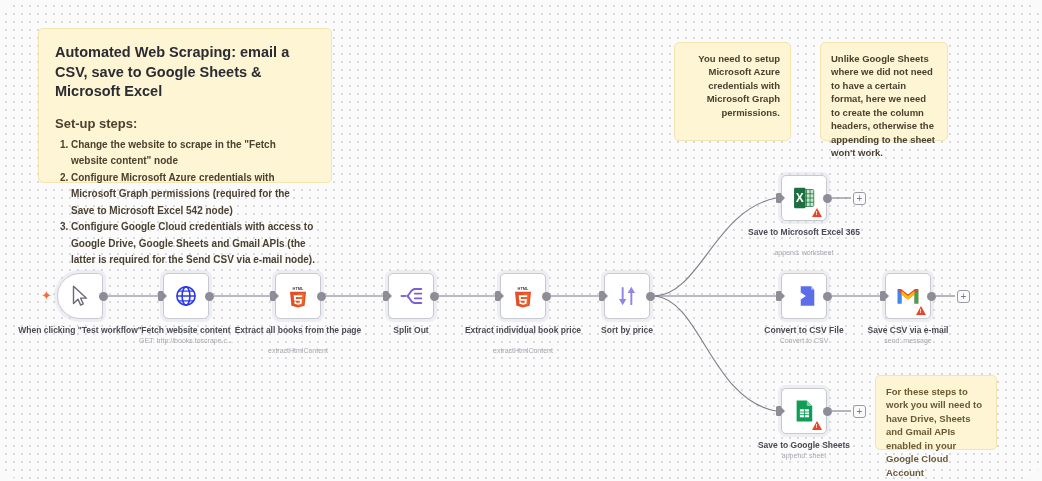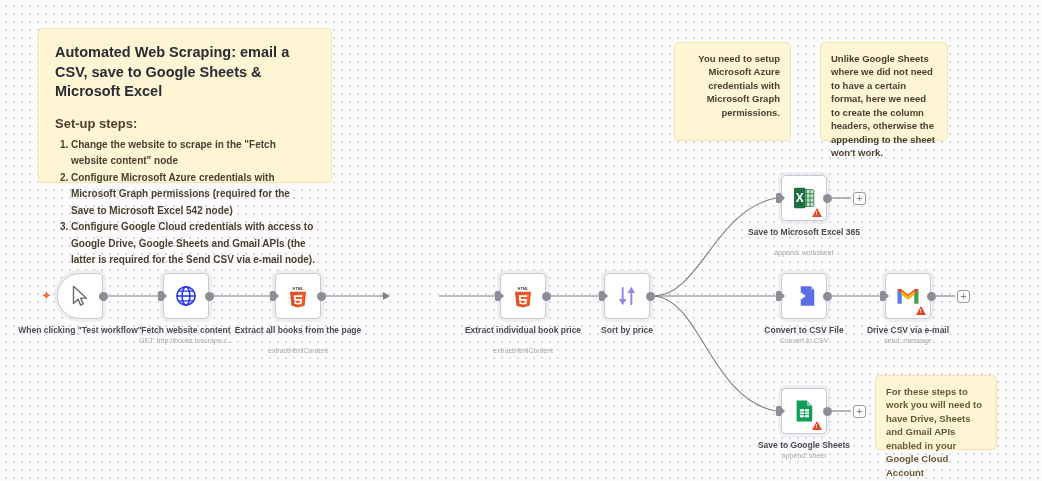--- a/index.html
+++ b/index.html
@@ -10,20 +10,21 @@
   #canvas {
     position: relative;
     width: 1042px;
     height: 481px;
     overflow: hidden;
     background-color: #fbfbfb;
     background-image: radial-gradient(circle, #d8d8dd 1px, transparent 1px);
     background-size: 8px 8px;
     background-position: 2px 2px;
     font-family: "Liberation Sans", sans-serif;
+    border-radius: 26px;
   }
 
   
   .sticky {
     position: absolute;
     background: #fdf5d3;
     border: 1px solid #f2e5b0;
     border-radius: 5px;
     box-sizing: border-box;
     color: #4b3f28;
@@ -277,20 +278,35 @@
         <line x1="5" y1="7.5" x2="19" y2="7.5" stroke="#2b3ae8" stroke-width="1.2"></line>
         <line x1="5" y1="16.5" x2="19" y2="16.5" stroke="#2b3ae8" stroke-width="1.2"></line>
       </svg>
     </div>
     <div class="port-in"></div>
     <div class="port out"></div>
     <div class="node-label">Fetch website content</div>
     <div class="node-sublabel" style="top:64px;">GET: http://books.toscrape.c...</div>
   </div>
 
+  <div class="node" style="left:388px; top:273px;">
+    <div class="node-box">
+      <svg class="icon-wrap" viewBox="0 0 24 24">
+        <line x1="2.5" y1="12" x2="7.5" y2="12" stroke="#7c5fd3" stroke-width="1.7"></line>
+        <path d="M16 5.5 C10.5 5.5 11.5 12 7.8 12 C11.5 12 10.5 18.5 16 18.5" fill="none" stroke="#7c5fd3" stroke-width="1.7" stroke-linecap="round"></path>
+        <line x1="15.5" y1="5.5" x2="21.5" y2="5.5" stroke="#7c5fd3" stroke-width="1.7" stroke-linecap="round"></line>
+        <line x1="15.5" y1="9.8" x2="21.5" y2="9.8" stroke="#7c5fd3" stroke-width="1.7" stroke-linecap="round"></line>
+        <line x1="15.5" y1="14.2" x2="21.5" y2="14.2" stroke="#7c5fd3" stroke-width="1.7" stroke-linecap="round"></line>
+        <line x1="15.5" y1="18.5" x2="21.5" y2="18.5" stroke="#7c5fd3" stroke-width="1.7" stroke-linecap="round"></line>
+      </svg>
+    </div>
+    <div class="port-in"></div>
+    <div class="port out"></div>
+    <div class="node-label">Split Out</div>
+  </div>
 
   <div class="node" style="left:500px; top:273px;">
     <div class="node-box">
       <svg class="icon-wrap" viewBox="0 0 24 24">
         <text x="12" y="6.4" font-size="3.6" font-family="Liberation Sans, sans-serif" font-weight="bold" fill="#3f3f46" text-anchor="middle">HTML</text>
         <path d="M4.6 8 L19.4 8 L18.1 21 L12 22.6 L5.9 21 Z" fill="#e34f26"></path>
         <path d="M12 9.4 L12 21.4 L16.9 20 L18 9.4 Z" fill="#ef652a"></path>
         <path d="M8 11.3 L16 11.3 L15.8 13 L9.9 13 L10.05 14.8 L15.65 14.8 L15.2 19.1 L12 20 L8.8 19.1 L8.6 17 L10.2 17 L10.3 18 L12 18.45 L13.7 18 L13.85 16.3 L8.5 16.3 Z" fill="#ffffff"></path>
       </svg>
     </div>
@@ -360,21 +376,21 @@
       <svg class="icon-wrap" viewBox="0 0 24 24">
         <path d="M2.5 5.5 L2.5 19 L6 19 L6 10.5 L12 15.2 L18 10.5 L18 19 L21.5 19 L21.5 5.5 L18.4 5.5 L12 10.6 L5.6 5.5 Z" fill="#ea4335"></path>
         <path d="M2.5 5.5 L2.5 19 L6 19 L6 10.5 Z" fill="#4285f4"></path>
         <path d="M18 10.5 L18 19 L21.5 19 L21.5 5.5 Z" fill="#34a853"></path>
         <path d="M6 10.5 L12 15.2 L18 10.5 L18 7.2 L12 11.9 L6 7.2 Z" fill="#fbbc04"></path>
       </svg>
       <span class="warn"></span>
     </div>
     <div class="port-in"></div>
     <div class="port out"></div>
-    <div class="node-label">Drive CSV via e-mail</div>
+    <div class="node-label">Save CSV via e-mail</div>
     <div class="node-sublabel" style="top:64px;">send: message</div>
   </div>
   <div class="plus-stub" style="left:957px; top:290px;">+</div>
 
   <div class="node" style="left:781px; top:388px;">
     <div class="node-box">
       <svg class="icon-wrap" viewBox="0 0 24 24">
         <path d="M5.2 2.4 L14.6 2.4 L19.6 7.4 L19.6 21.6 L5.2 21.6 Z" fill="#0f9d58"></path>
         <path d="M14.6 2.4 L14.6 7.4 L19.6 7.4 Z" fill="#87ceac"></path>
         <rect x="8.2" y="10.4" width="8.4" height="7.4" fill="#ffffff"></rect>

